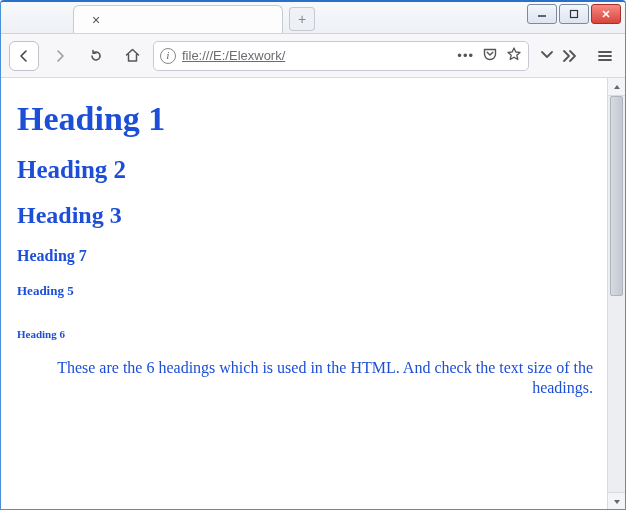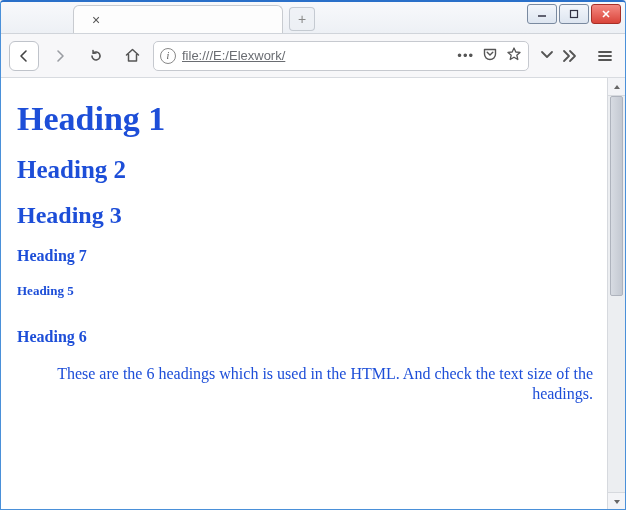--- a/index.html
+++ b/index.html
@@ -170,21 +170,21 @@
     padding: 14px 14px 14px 16px;
     font-family: "Times New Roman", Times, serif;
     color: #1d4ed8;
     overflow: hidden;
   }
   .content h1 { font-size: 34px; font-weight: bold; margin: 8px 0 18px 0;}
   .content h2 { font-size: 25px; font-weight: bold; margin: 0 0 18px 0;}
   .content h3 { font-size: 24px; font-weight: bold; margin: 0 0 18px 0;}
   .content h4 { font-size: 16px; font-weight: bold; margin: 0 0 18px 0;}
   .content h5 { font-size: 13px; font-weight: bold; margin: 0 0 29px 0;}
-  .content h6 { font-size: 16px; font-weight: bold; margin: 0 0 18px 0;}
+  .content h6 { font-size: 11px; font-weight: bold; margin: 0 0 18px 0;}
   .content p  { font-size: 16px; margin: 4px 0 6px 0; line-height: 1.25; text-align: right;}
   .vscroll {
     width: 18px;
     background: #eceef1;
     border-left: 1px solid #d6d9de;
     position: relative;
   }
   .vscroll .arrow {
     width: 100%;
     height: 18px;

